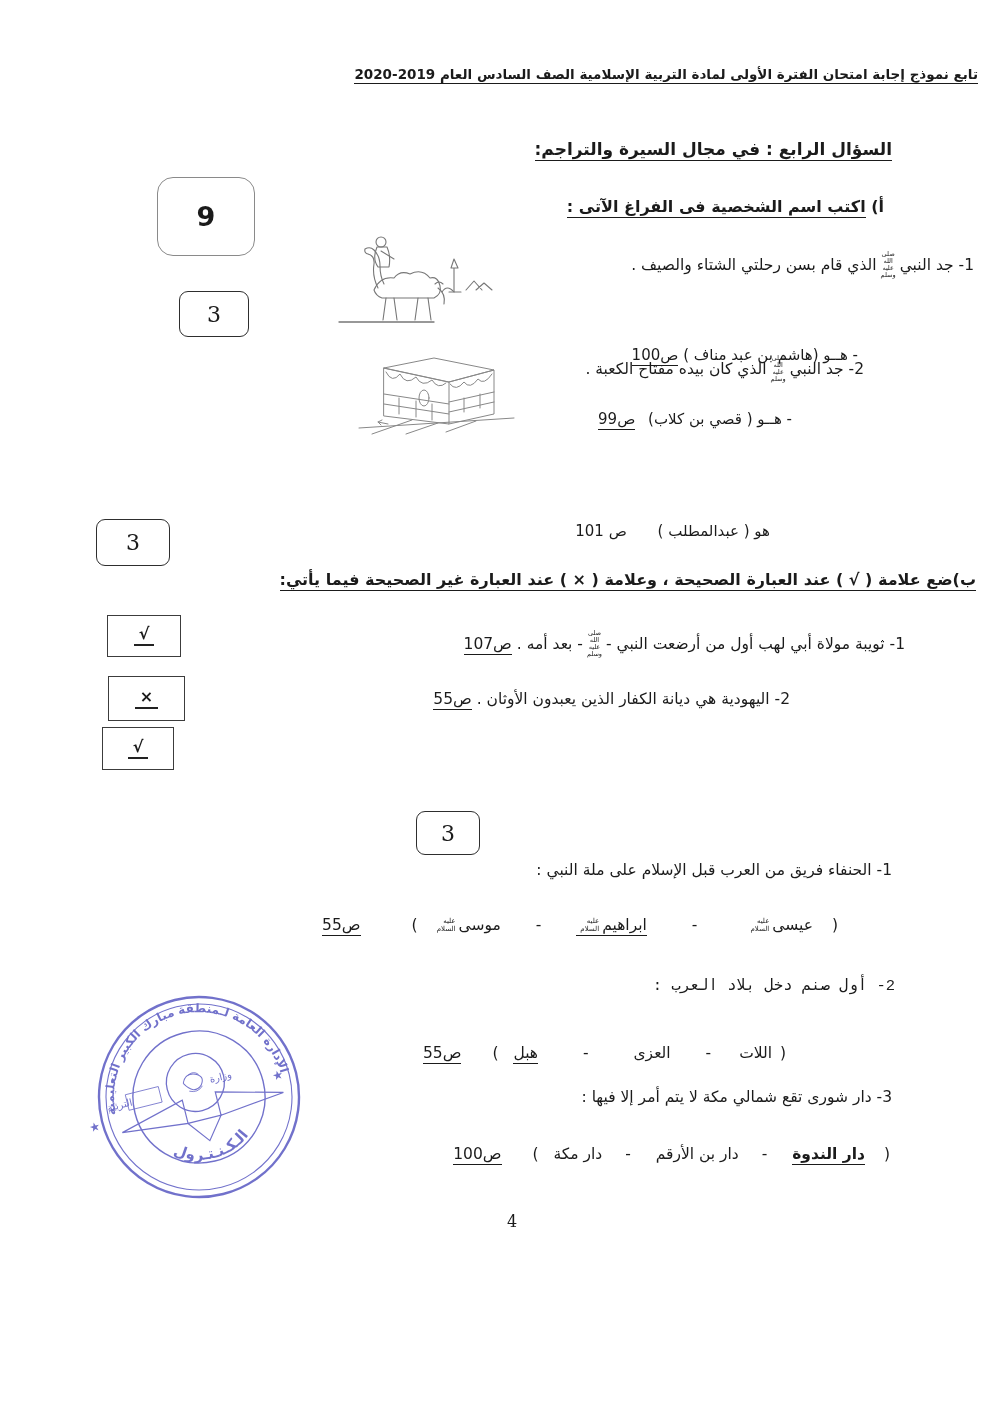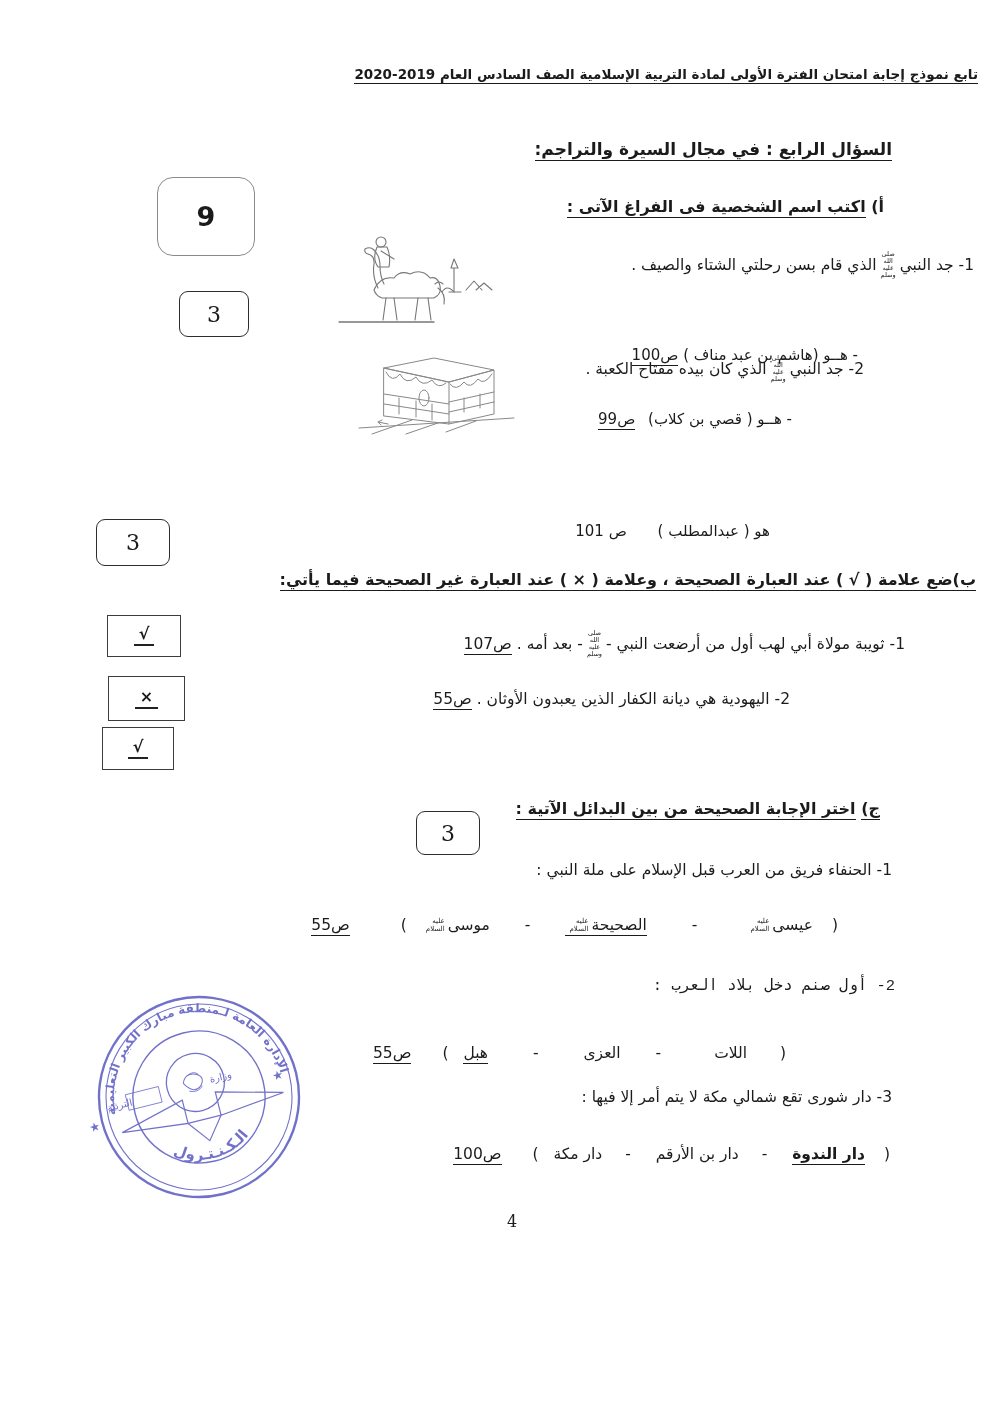--- a/index.html
+++ b/index.html
@@ -122,44 +122,40 @@
 
   <div class="abs q" style="top:630px;right:87px;">
     <span>1- ثويبة مولاة أبي لهب أول من أرضعت النبي -</span><span class="pbuh">صلى الله عليه وسلم</span><span>- بعد أمه .</span>
     <span class="u">ص107</span>
   </div>
   <div class="abs q" style="top:690px;right:202px;">
     <span>2- اليهودية هي ديانة الكفار الذين يعبدون الأوثان .</span>
     <span class="u">ص55</span>
   </div>
 
-  <div class="abs sect" style="top:799px;right:112px;">
-    <span class="u">ج)</span>
-    <span class="u">اختر الإجابة الصحيحة من بين البدائل الآتية :</span>
-  </div>
   <div class="scorebox box3" style="left:384px;top:811px;width:62px;height:42px;">
     <span>3</span>
   </div>
 
   <div class="abs q" style="top:861px;right:100px;">1- الحنفاء فريق من العرب قبل الإسلام على ملة النبي :</div>
   <div class="abs q" style="top:916px;right:154px;">
     <span>(</span>
     <span class="opt" style="margin:0 14px;"><span>عيسى</span><span class="hon">عليه السلام</span></span>
     <span class="dash wide">-</span>
-    <span class="opt u" style="margin:0 10px;"><span>الصحيحة</span><span class="hon">عليه السلام</span></span>
+    <span class="opt u" style="margin:0 10px;"><span>ابراهيم</span><span class="hon">عليه السلام</span></span>
     <span class="dash">-</span>
     <span class="opt" style="margin:0 10px;"><span>موسى</span><span class="hon">عليه السلام</span></span>
     <span>)</span>
     <span class="u refgap">ص55</span>
   </div>
 
   <div class="abs q" style="top:976px;right:97px;font-family:Liberation Mono, monospace;">2- أول صنم دخل بلاد العرب :</div>
   <div class="abs q" style="top:1032px;right:206px;">
     <span>(</span>
-    <span class="opt" style="margin:0 28px;">اللات</span>
+    <span class="opt" style="margin:0 3px;">اللات</span>
     <span class="dash">-</span>
     <span class="opt" style="margin:12px 10px;">العزى</span>
     <span class="dash wide">-</span>
     <span class="opt u" style="margin:0 10px;">هبل</span>
     <span>)</span>
     <span class="u refgap-sm">ص55</span>
   </div>
 
   <div class="abs q" style="top:1088px;right:100px;">3- دار شورى تقع شمالي مكة لا يتم أمر إلا فيها :</div>
   <div class="abs q" style="top:1145px;right:102px;">

